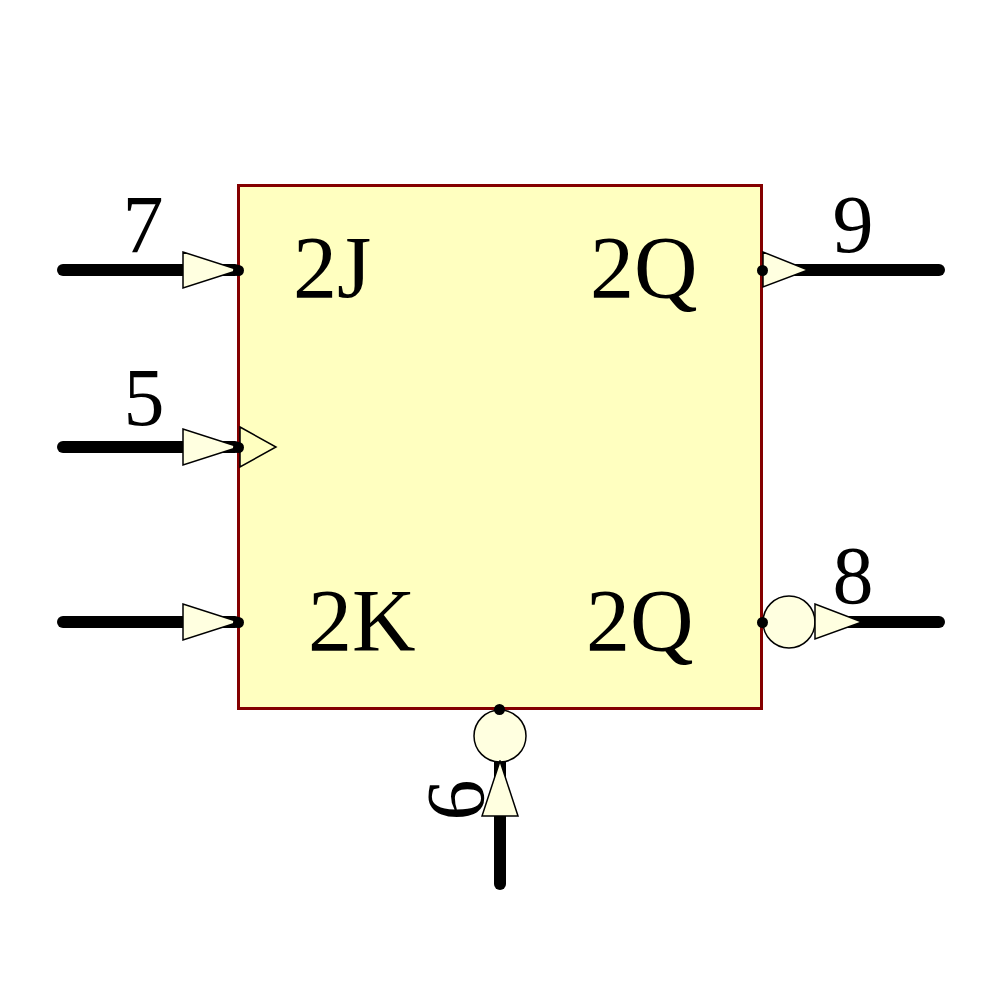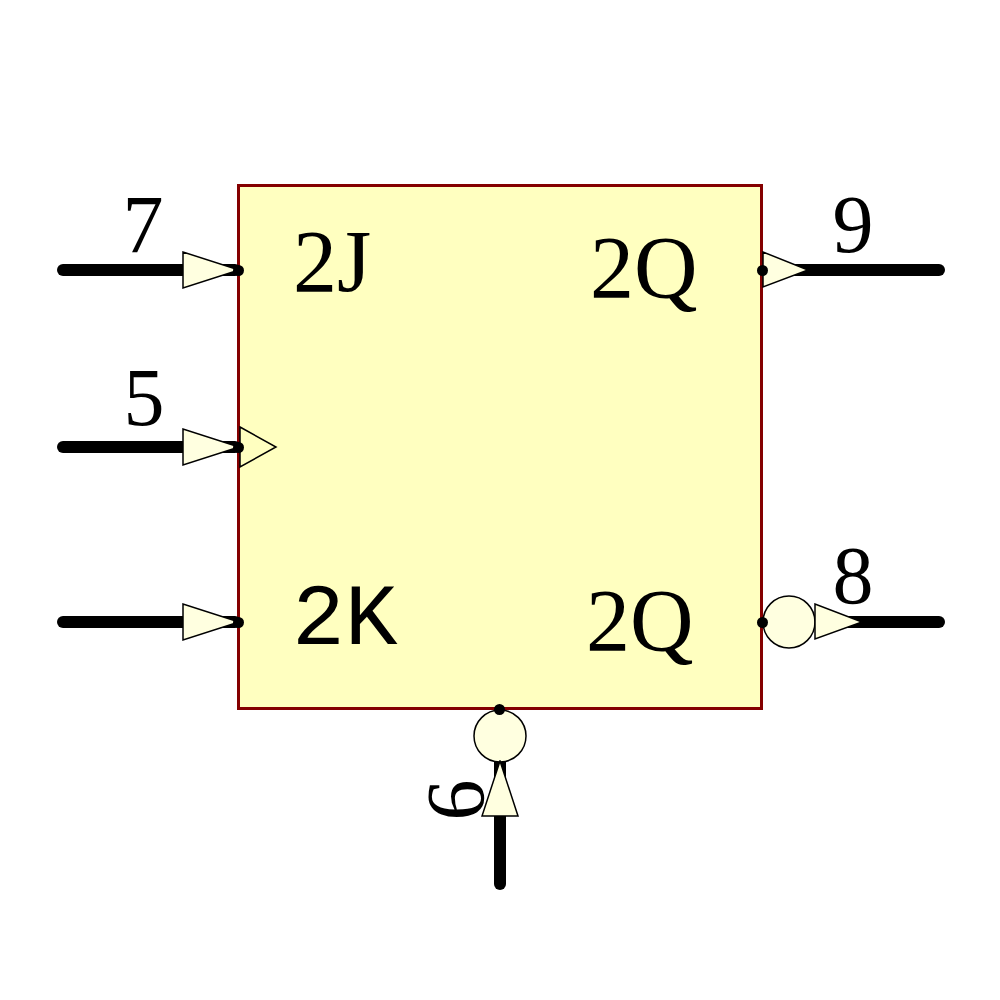--- a/index.html
+++ b/index.html
@@ -117,22 +117,22 @@
     <polygon points="19,1 1,56 37,56" fill="#FFFFE0" stroke="#000000" stroke-width="1.5"></polygon>
   </svg>
 
   <div class="dot" style="left:233px; top:265px;"></div>
   <div class="dot" style="left:233px; top:442px;"></div>
   <div class="dot" style="left:233px; top:617px;"></div>
   <div class="dot" style="left:757px; top:265px;"></div>
   <div class="dot" style="left:757px; top:617px;"></div>
   <div class="dot" style="left:494px; top:704px;"></div>
 
-  <div class="lbl" style="left:293px; top:218px;">2J</div>
-  <div class="lbl" style="left:292px; top:577px;font-family:Liberation Mono, monospace;">2K</div>
+  <div class="lbl" style="left:293px; top:224px;">2J</div>
+  <div class="lbl" style="left:308px; top:577px;">2K</div>
   <div class="lbl right" style="left:590px; top:224px; width:112px;">2Q</div>
   <div class="lbl right" style="left:586px; top:577px; width:112px;">2Q</div>
 
   <div class="pin-num" style="left:103px; top:184px;">7</div>
   <div class="pin-num" style="left:104px; top:357px;">5</div>
   <div class="pin-num" style="left:813px; top:184px;">9</div>
   <div class="pin-num" style="left:813px; top:535px;">8</div>
   <div class="pin-num rot" style="left:416px; top:759px;">6</div>
 
 </div>

